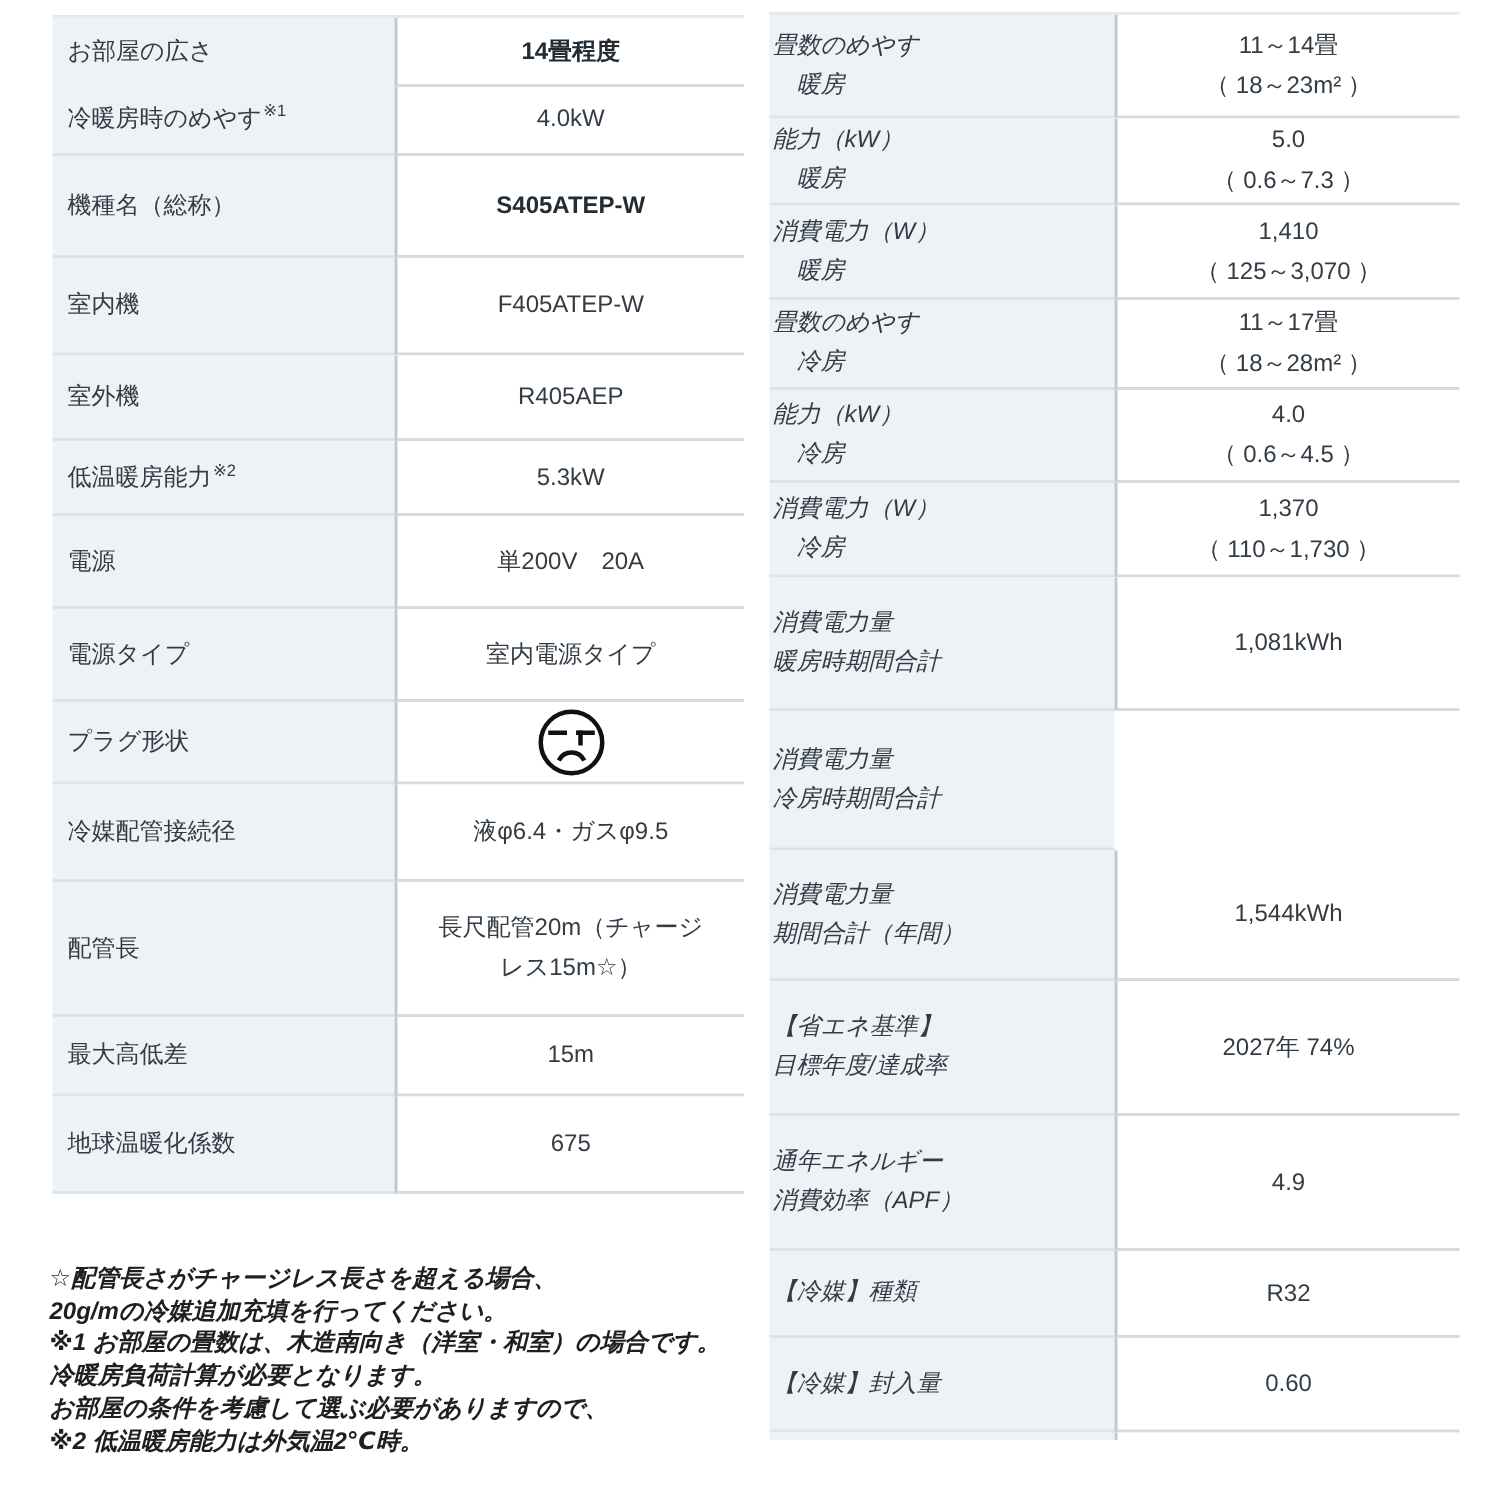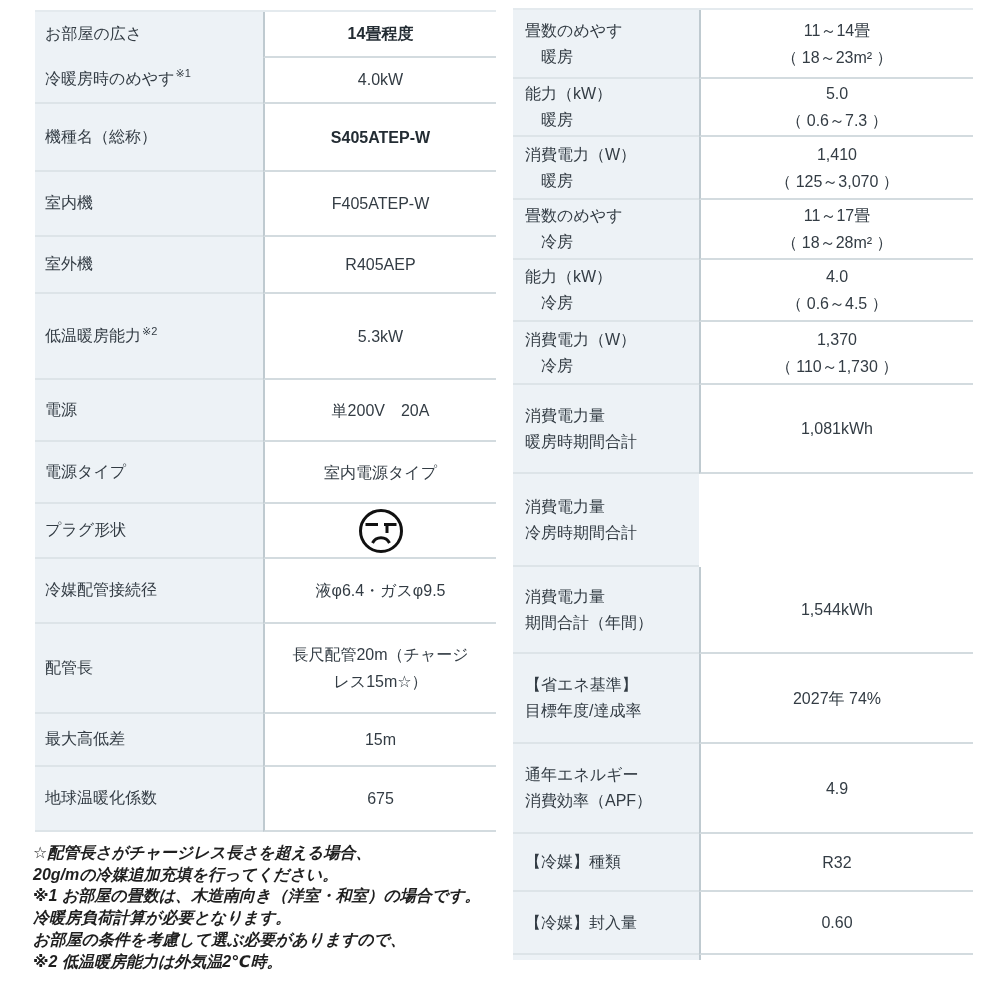--- a/index.html
+++ b/index.html
@@ -18,21 +18,21 @@
   .stage{position:relative;width:1000px;height:1000px;background:#fff;}
 
   .spec-table{position:absolute;border-top:2px solid var(--table-top);font-size:16px;}
   .left-table{left:35px;top:10px;width:461px;}
   .right-table{left:513px;top:8px;width:460px;}
 
   .row{display:flex;width:100%;}
   .lbl{background:var(--label-bg);border-bottom:2px solid var(--label-divider);
        display:flex;flex-direction:column;justify-content:center;}
   .left-table .lbl{width:228px;padding-left:10px;}
-  .right-table .lbl{width:186px;padding-left:12px;}
+  .right-table .lbl{width:230px;padding-left:2px;font-style:italic;}
   .val{flex:1;background:var(--value-bg);
        border-left:2px solid var(--column-divider);
        border-bottom:2px solid var(--divider);
        display:flex;flex-direction:column;justify-content:center;align-items:center;
        text-align:center;line-height:27px;}
 
   
   .group{display:flex;width:100%;}
   .group .lbl{width:228px;padding-left:10px;justify-content:flex-start;}
   .gline{height:46px;display:flex;align-items:center;}
@@ -108,21 +108,21 @@
     <div class="row" style="height:57px">
       <div class="lbl">
           <div><span>室外機</span><span class="sup"></span></div>
         </div>
       <div class="val">
           <div>R405AEP</div>
           <div></div>
         </div>
     </div>
 
-    <div class="row" style="height:86px">
+    <div class="row" style="height:50px">
       <div class="lbl">
           <div><span>低温暖房能力</span><span class="sup">※2</span></div>
         </div>
       <div class="val">
           <div>5.3kW</div>
           <div></div>
         </div>
     </div>
 
     <div class="row" style="height:62px">

